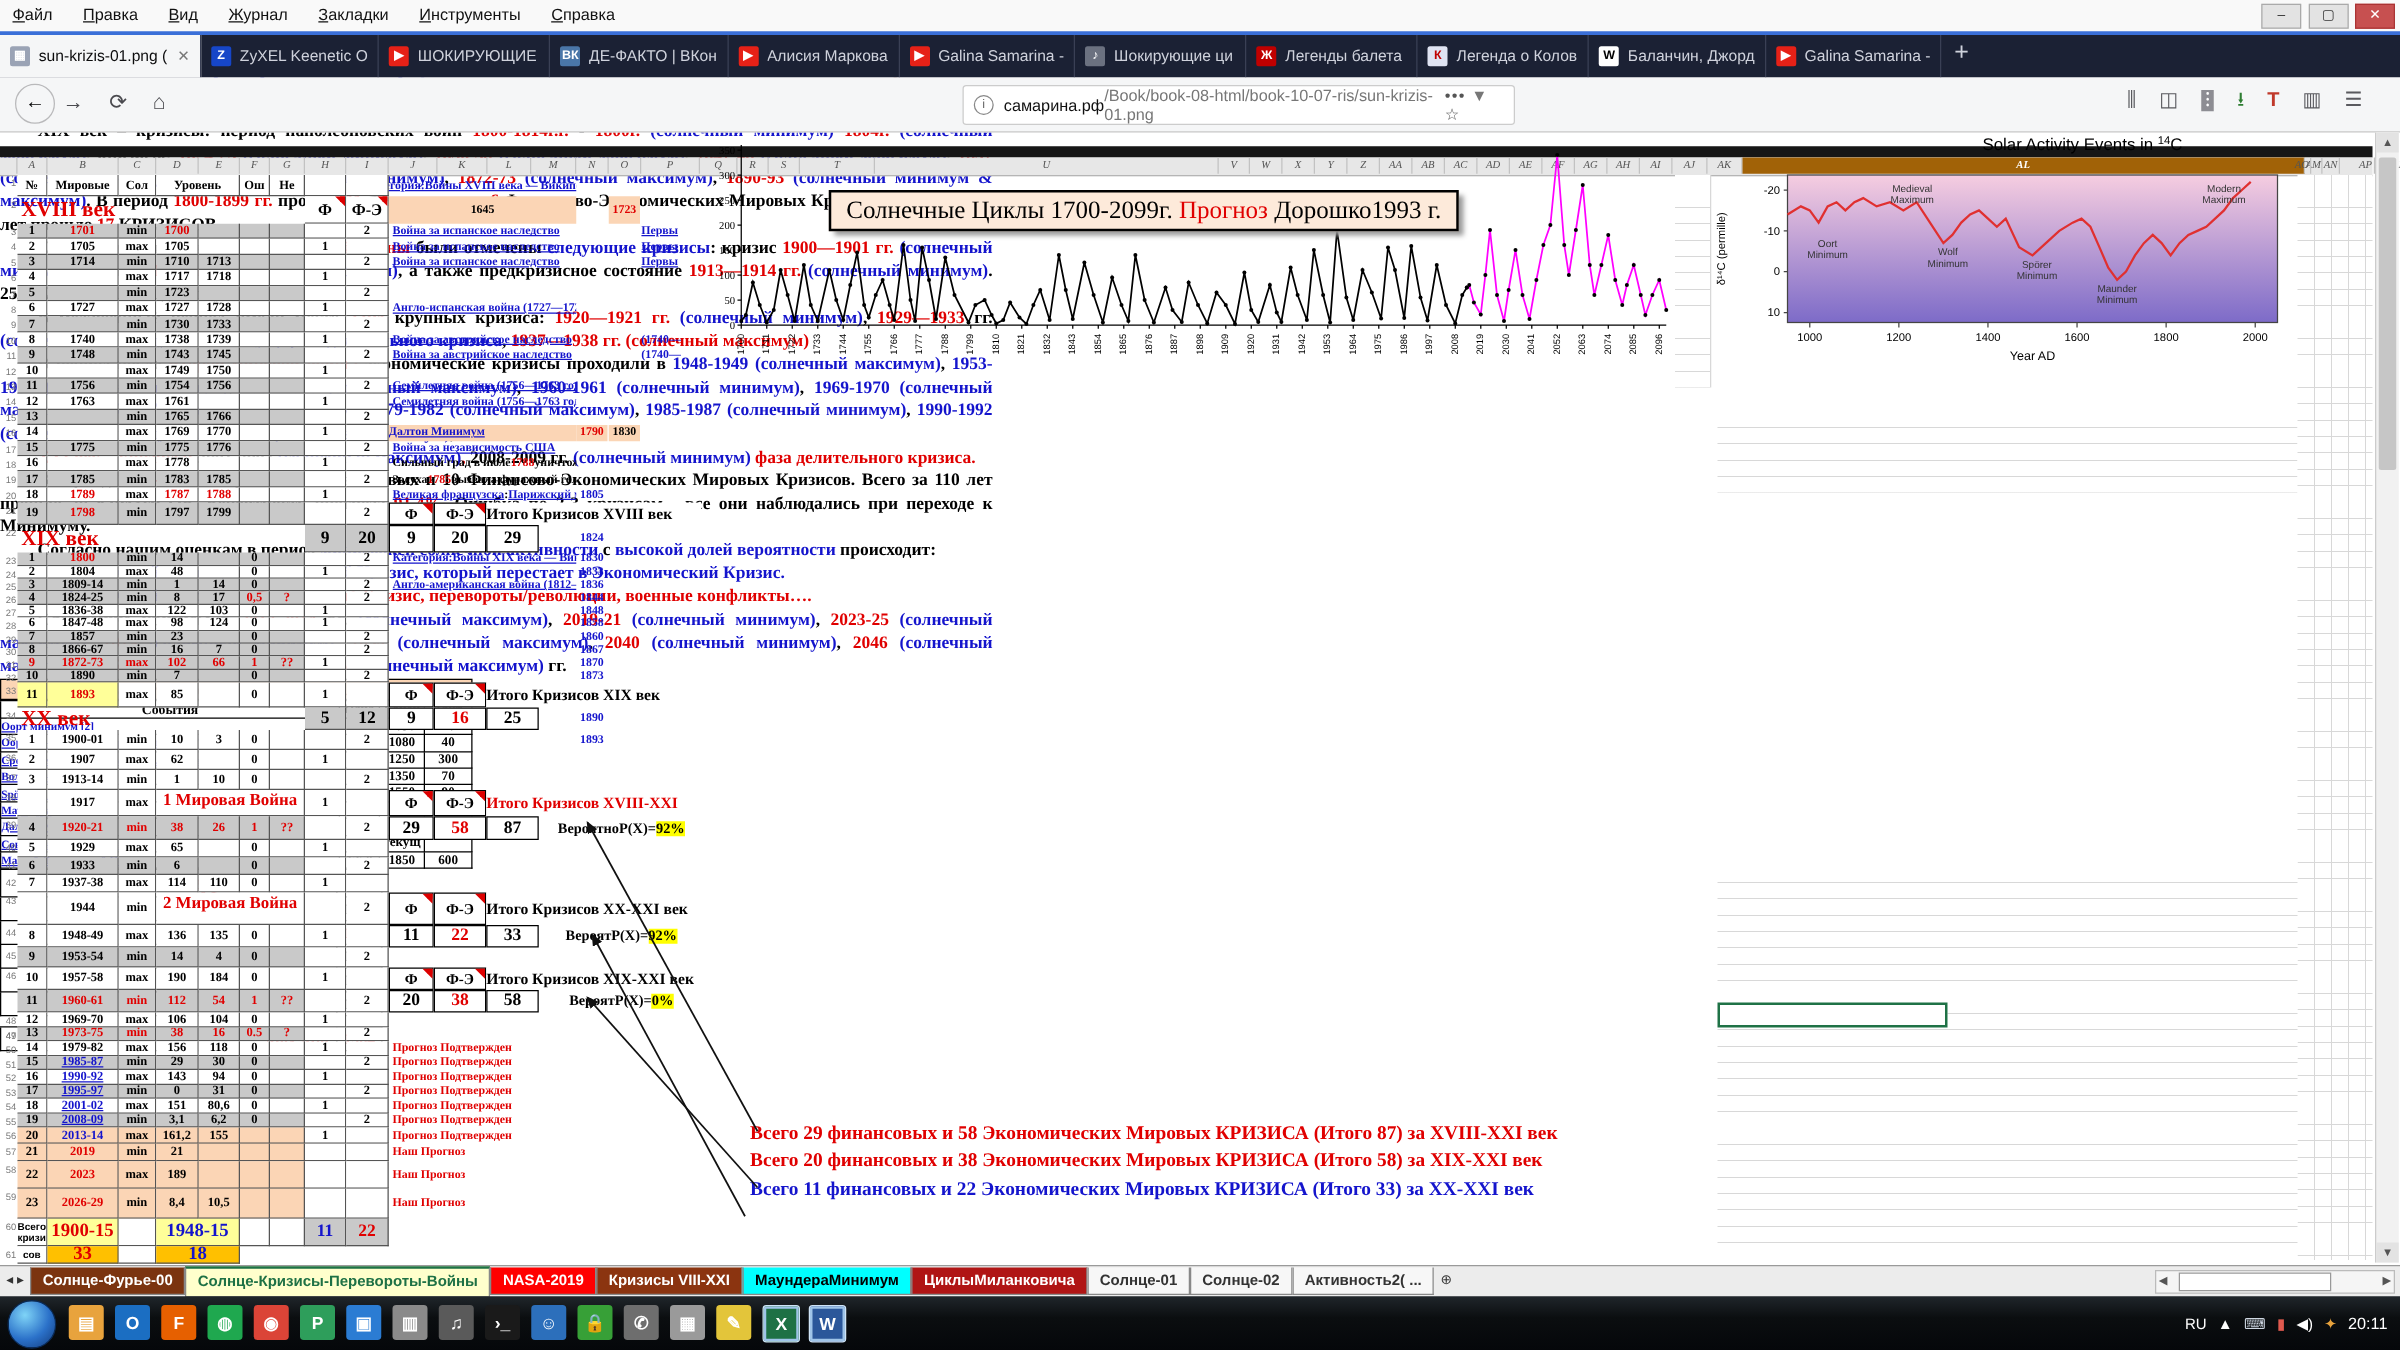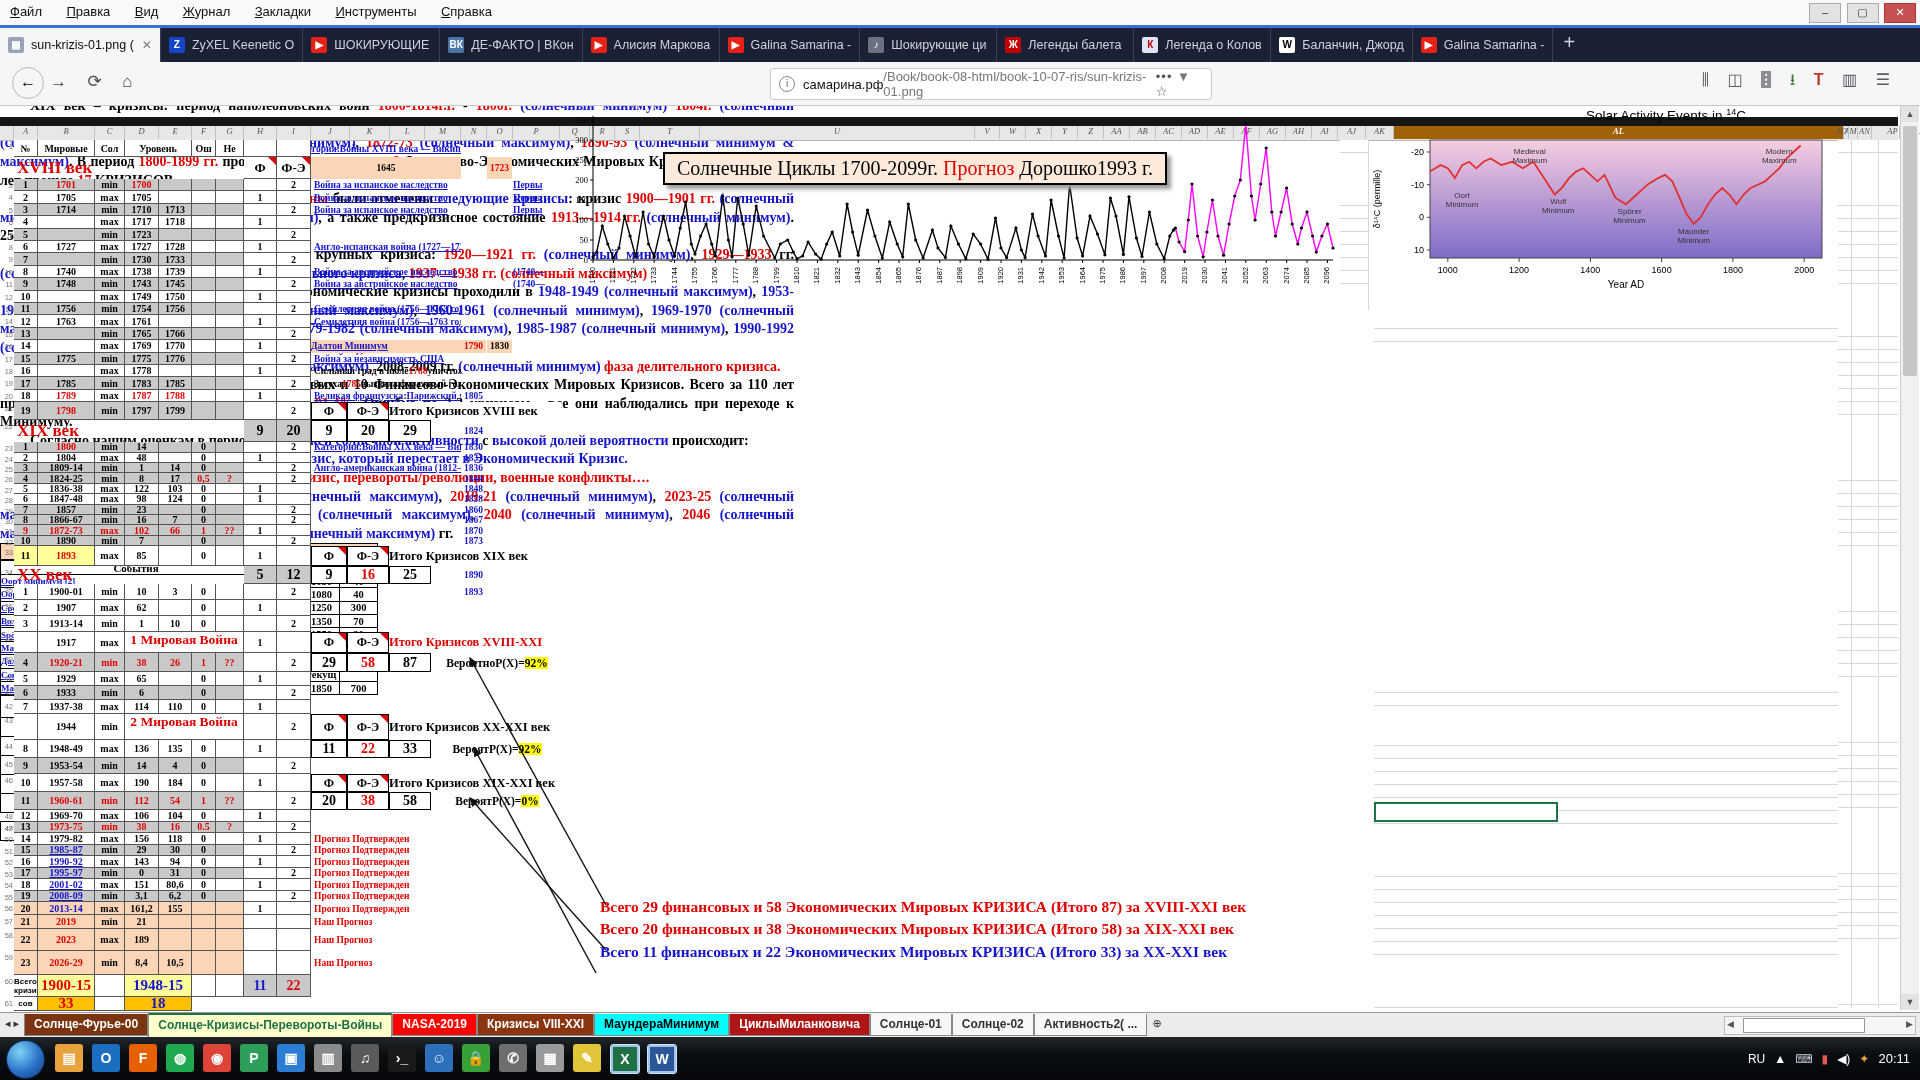--- a/index.html
+++ b/index.html
@@ -2291,21 +2291,21 @@
         <div class="evrow">
           <div class="nm c-L">Современные Максимальная</div>
           <div class="v1">1950</div>
           <div class="v2">текущ</div>
           <div class="v3"></div>
         </div>
         <div class="evrow">
           <div class="nm c-L">Малый Ледниковый Период</div>
           <div class="v1">1350</div>
           <div class="v2">1850</div>
-          <div class="v3">700</div>
+          <div class="v3">600</div>
         </div>
       </div>
   </div>
   <div id="harv">
     <div id="harvtitle">
         <div class="hl">Неуражаи СССР</div>
         <div class="hv"></div>
       </div>
     <div id="harvbody">
         <div class="hrow">

